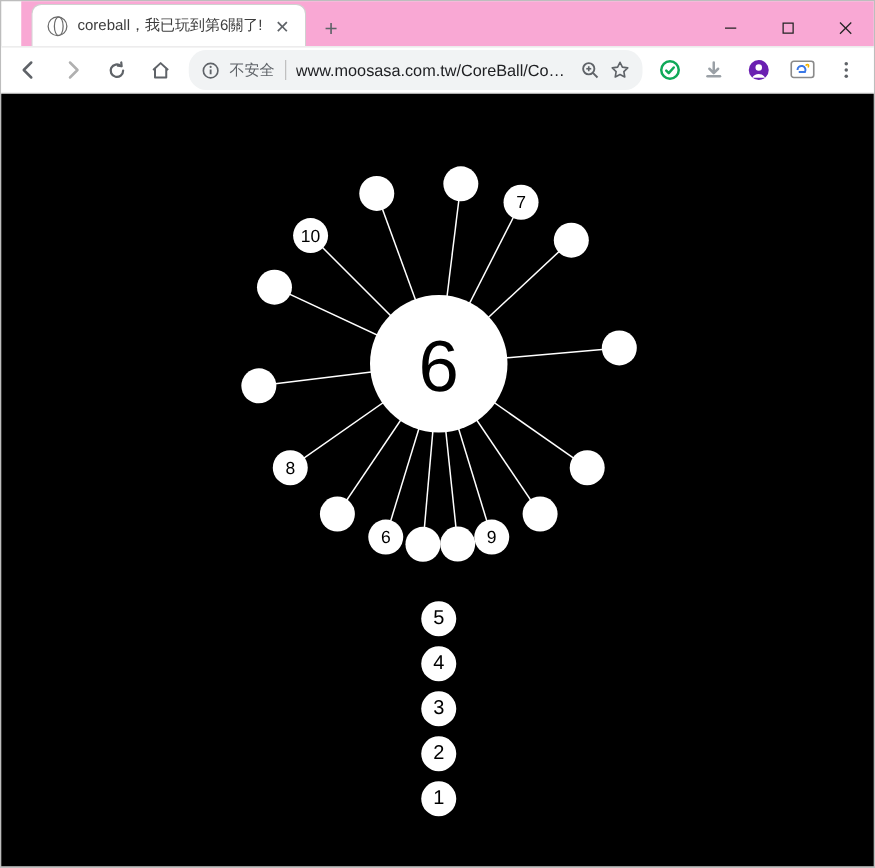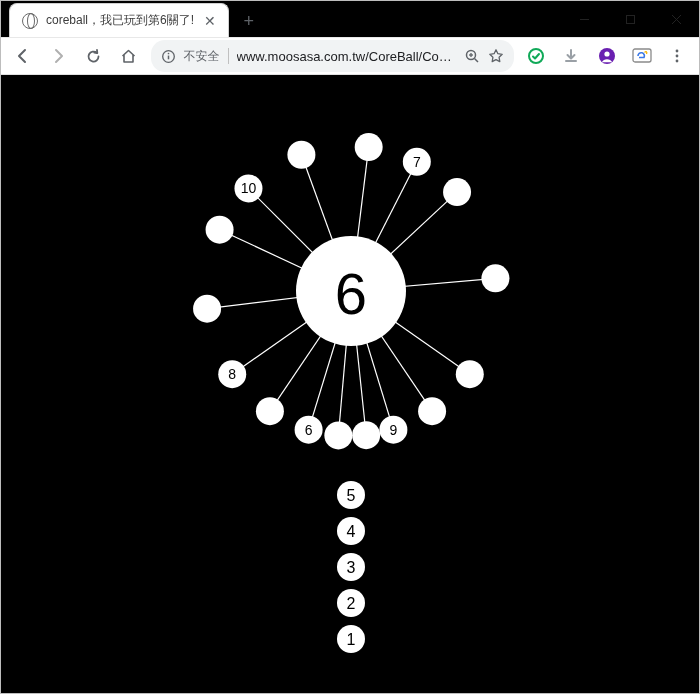--- a/index.html
+++ b/index.html
@@ -1,19 +1,19 @@
 <!DOCTYPE html>
 <html><head>
 <meta charset="utf-8">
 <style>
   * { box-sizing: border-box; margin: 0; padding: 0; }
   html, body { width: 700px; height: 694px; overflow: hidden; font-family: "Segoe UI", Arial, sans-serif; background: #fff; }
   .window { width: 700px; height: 694px; border: 1px solid #bdbdbd; display: flex; flex-direction: column; }
   
-  .titlebar { height: 36px; display: flex; align-items: center; background: #000000; }
+  .titlebar { height: 36px; display: flex; align-items: flex-end; background: #f9a8d4; margin-left: 16px; }
   .tab { display: flex; align-items: center; height: 34px; margin-top: 2px; margin-left: 8px; padding: 0 10px 0 12px; background: #fff; border: 1px solid #d0d0d0; border-bottom: none; border-radius: 8px 8px 0 0; min-width: 210px; gap: 8px; font-size: 12px; color: #3c3c3c; }
   .favicon { width: 16px; height: 16px; border-radius: 50%; border: 1.5px solid #6b6b6b; display: flex; align-items: center; justify-content: center; position: relative; }
   .favicon::before { content: ""; position: absolute; width: 16px; height: 8px; border: 1.5px solid #6b6b6b; border-top: none; border-radius: 0 0 16px 16px; top: 3px; left: -1.5px; box-sizing: border-box; opacity: 0; }
   .favicon::after { content: ""; position: absolute; width: 6px; height: 14px; border: 1.5px solid #6b6b6b; border-radius: 50%; top: -0.5px; left: 3.5px; }
   .tab-title { flex: 1; white-space: nowrap; overflow: hidden; text-overflow: ellipsis; }
   .tab-close { color: #5f6368; font-size: 14px; cursor: pointer; padding: 0 2px; }
   .newtab { width: 28px; height: 28px; margin-top: 5px; margin-left: 6px; display: flex; align-items: center; justify-content: center; color: #5f6368; font-size: 18px; cursor: pointer; border-radius: 50%; }
   .win-controls { margin-left: auto; display: flex; height: 30px; }
   .win-btn { width: 46px; display: flex; align-items: center; justify-content: center; cursor: pointer; }
   .win-btn svg { stroke: #222; }

